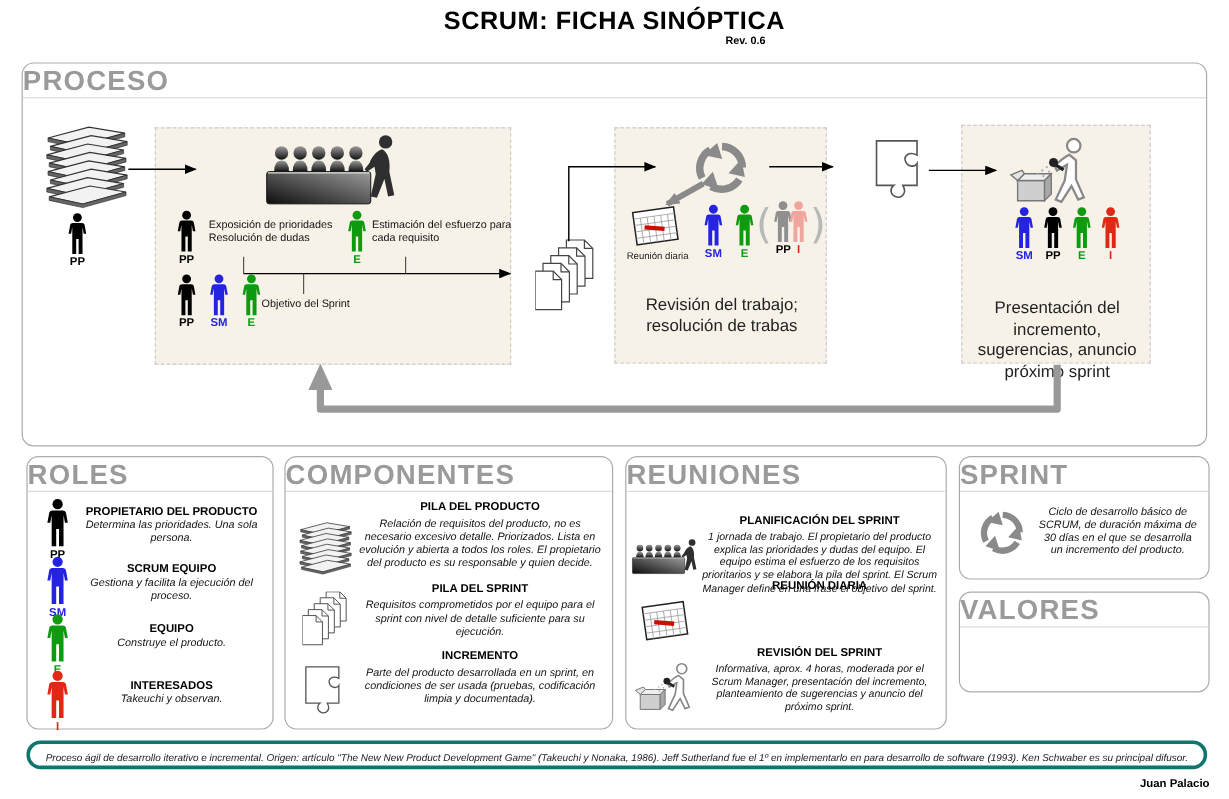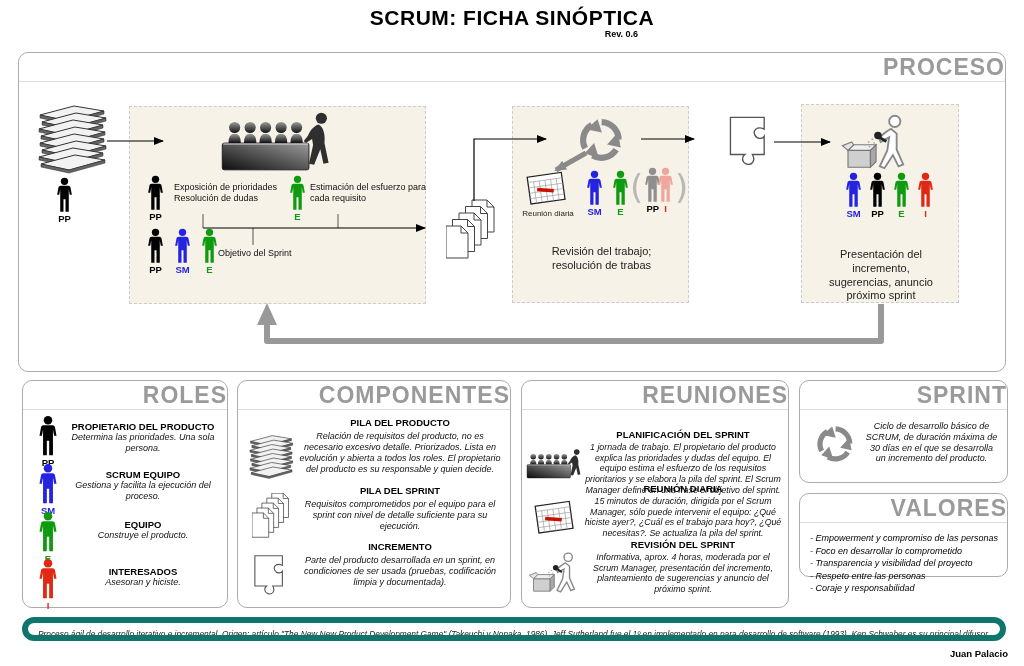--- a/index.html
+++ b/index.html
@@ -1,41 +1,41 @@
 <!DOCTYPE html>
 <html><head>
 <meta charset="utf-8">
 <style>
   html,body{margin:0;padding:0}
   body{width:1024px;height:666px;position:relative;overflow:hidden;background:#fff;color:#000;
        font-family:"Liberation Sans",sans-serif;}
   .abs{position:absolute}
   .panel{position:absolute;background:#fff;border:1px solid #ababab;border-radius:10px;box-sizing:border-box}
-  .ptitle{height:28px;line-height:28px;text-align:right;font-size:23px;font-weight:bold;color:#9a9a9a;
+  .ptitle{height:28px;line-height:28px;text-align:left;font-size:23px;font-weight:bold;color:#9a9a9a;
           letter-spacing:1px;border-bottom:1px solid #dcdcdc}
   .dbox{position:absolute;background:#f7f2e8;border:1px dashed #ccc;box-sizing:border-box}
   .person{position:absolute;display:inline-flex;flex-direction:column;align-items:center;gap:1px}
   .person svg{width:19px;height:36px;fill:currentColor}
   .person.big svg{width:22px;height:42px}
   .person .plabel{font-size:9.5px;font-weight:bold;line-height:1;font-family:"Liberation Sans",sans-serif}
   .c-pp{color:#000}.c-sm{color:#2424e0}.c-e{color:#0f9b0f}.c-i{color:#e02814}
   .c-ppf{color:#8f8f8f}.c-ppf .plabel{color:#000}
   .c-if{color:#f0a69c}.c-if .plabel{color:#e02814}
   .pgroup{position:absolute;display:inline-flex;align-items:flex-start}
   .pgroup .person{position:static}
   .paren{font-size:34px;line-height:40px;color:#b8b8b8;font-family:"DejaVu Sans",sans-serif}
-  .cap{position:absolute;font-size:11px;white-space:pre-line;text-align:center;line-height:1.25;color:#222}
+  .cap{position:absolute;font-size:14px;white-space:pre-line;text-align:center;line-height:1.25;color:#222}
   .lbl9{position:absolute;font-size:9px;line-height:1.25;color:#111;white-space:pre-line}
   .h9{font-size:9.5px;font-weight:bold;text-align:center;line-height:1.2}
   .it{font-style:italic;font-size:9px;text-align:center;line-height:1.2;color:#111}
   .row{position:absolute;left:0;right:0}
   .rowicon{position:absolute}
   .maintitle{position:absolute;top:6px;left:0;width:100%;text-align:center;font-size:21px;font-weight:bold;letter-spacing:.5px}
   .rev{position:absolute;top:29px;left:560px;width:78px;text-align:right;font-size:9px;font-weight:bold}
-  .footerbar{position:absolute;left:22px;top:617px;width:984px;height:24px;border:6px solid #0f766e;border-radius:12px;
+  .footerbar{position:absolute;left:22px;top:617px;width:984px;height:24px;border:3px solid #0f766e;border-radius:12px;
              box-sizing:border-box;font-size:8.3px;font-style:italic;text-align:center;line-height:22px;color:#222;
              overflow:hidden;white-space:nowrap}
   .author{position:absolute;top:648px;right:16px;font-size:9.5px;font-weight:bold}
   svg{display:block}
 </style>
 </head>
 <body>
 
 <svg width="0" height="0" style="position:absolute" aria-hidden="true">
   <defs>
@@ -352,21 +352,21 @@
   </div>
   <div class="row" style="top:177px">
     <span class="person big c-i" style="left:14px;top:0">
       <svg viewBox="0 0 32 60">
           <use href="#p"></use>
         </svg>
       <b class="plabel">I</b>
     </span>
     <div style="margin:8px 8px 4px 44px">
       <div class="h9">INTERESADOS</div>
-      <div class="it">Asesoran y hiciste.</div>
+      <div class="it">Takeuchi y observan.</div>
     </div>
   </div>
 </div>
 
 <div class="panel" style="left:237px;top:380px;width:274px;height:228px">
   <div class="ptitle">COMPONENTES</div>
   <div class="row" style="top:36px">
     <span class="rowicon" style="left:10px;top:18px">
       <svg viewBox="0 0 70 72" width="46" height="46">
           <use href="#stack"></use>
@@ -415,21 +415,20 @@
     </div>
   </div>
   <div class="row" style="top:102px">
     <span class="rowicon" style="left:12px;top:16px">
       <svg viewBox="0 0 46 42" width="42" height="38">
           <use href="#calendarG"></use>
         </svg>
     </span>
     <div style="margin:0 6px 0 62px">
       <div class="h9">REUNIÓN DIARIA</div>
-      <div class="it" style="margin-top:2px;font-size:8.8px">15 minutos de duración, dirigida por el Scrum Manager, sólo puede intervenir el equipo: ¿Qué hiciste ayer?, ¿Cuál es el trabajo para hoy?, ¿Qué necesitas?. Se actualiza la pila del sprint.</div>
     </div>
   </div>
   <div class="row" style="top:158px">
     <span class="rowicon" style="left:6px;top:12px">
       <svg viewBox="0 0 78 62" width="54" height="43">
           <use href="#inspectG"></use>
         </svg>
     </span>
     <div style="margin:0 6px 0 62px">
       <div class="h9">REVISIÓN DEL SPRINT</div>
@@ -443,23 +442,16 @@
   <span class="rowicon" style="left:12px;top:42px">
     <svg viewBox="0 0 64 60" width="46" height="42">
         <use href="#recycleG"></use>
       </svg>
   </span>
   <div class="it" style="position:absolute;left:64px;right:8px;top:40px">Ciclo de desarrollo básico de SCRUM, de duración máxima de 30 días en el que se desarrolla un incremento del producto.</div>
 </div>
 
 <div class="panel" style="left:799px;top:493px;width:209px;height:84px">
   <div class="ptitle">VALORES</div>
-  <div style="position:absolute;left:10px;right:6px;top:38px;font-style:italic;font-size:9px;line-height:1.4">
-    <div>- Empowerment y compromiso de las personas</div>
-    <div>- Foco en desarrollar lo comprometido</div>
-    <div>- Transparencia y visibilidad del proyecto</div>
-    <div>- Respeto entre las personas</div>
-    <div>- Coraje y responsabilidad</div>
-  </div>
 </div>
 
 <div class="footerbar">Proceso ágil de desarrollo iterativo e incremental. Origen: artículo "The New New Product Development Game" (Takeuchi y Nonaka, 1986). Jeff Sutherland fue el 1º en implementarlo en para desarrollo de software (1993). Ken Schwaber es su principal difusor.</div>
 <div class="author">Juan Palacio</div>
 
 </body></html>

